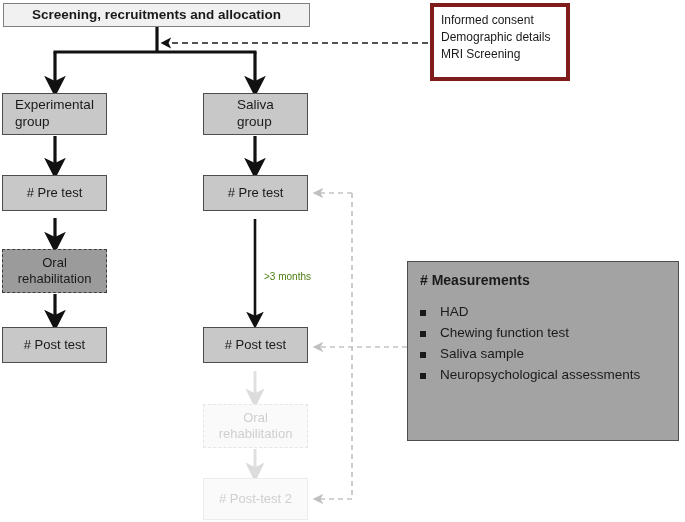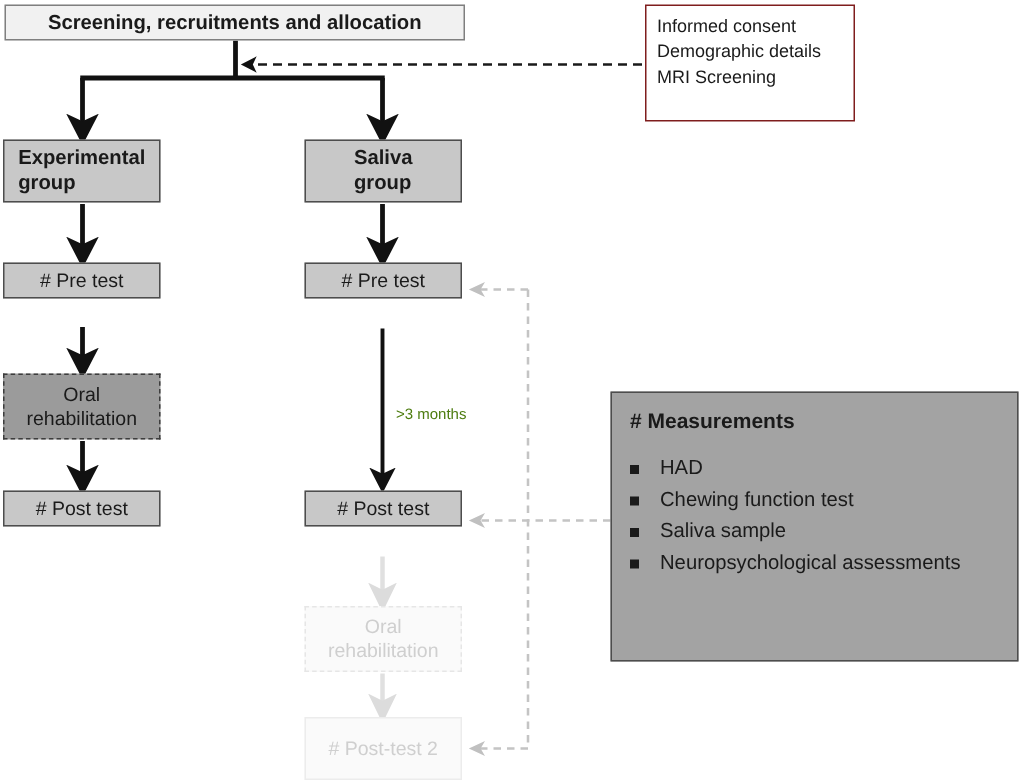--- a/index.html
+++ b/index.html
@@ -42,45 +42,45 @@
 
   
   .info-box {
     position: absolute;
     left: 430px;
     top: 3px;
     width: 140px;
     height: 78px;
     box-sizing: border-box;
     background: #ffffff;
-    border: 1px solid #7f1d1d;
+    border: 4px solid #7f1d1d;
     padding: 5px 0 0 7px;
     font-size: 12px;
     color: #1a1a1a;
     line-height: 1.42;
   }
   .info-box div { white-space: nowrap; }
 
   
   .group-box {
     width: 105px;
     height: 42px;
     background: #c8c8c8;
     border: 1px solid #4d4d4d;
     font-size: 13.5px;
-    font-weight: bold;
+    font-weight: normal;
     color: #1a1a1a;
   }
   .grp-exp { left: 2px;   top: 93px; }
   .grp-ctl { left: 203px; top: 93px; }
 
   
   .test-box {
     width: 105px;
-    height: 24px;
+    height: 36px;
     background: #c8c8c8;
     border: 1px solid #4d4d4d;
     font-size: 13px;
     color: #1a1a1a;
   }
   .exp-pre  { left: 2px;   top: 175px; }
   .exp-post { left: 2px;   top: 327px; }
   .ctl-pre  { left: 203px; top: 175px; }
   .ctl-post { left: 203px; top: 327px; }
 

